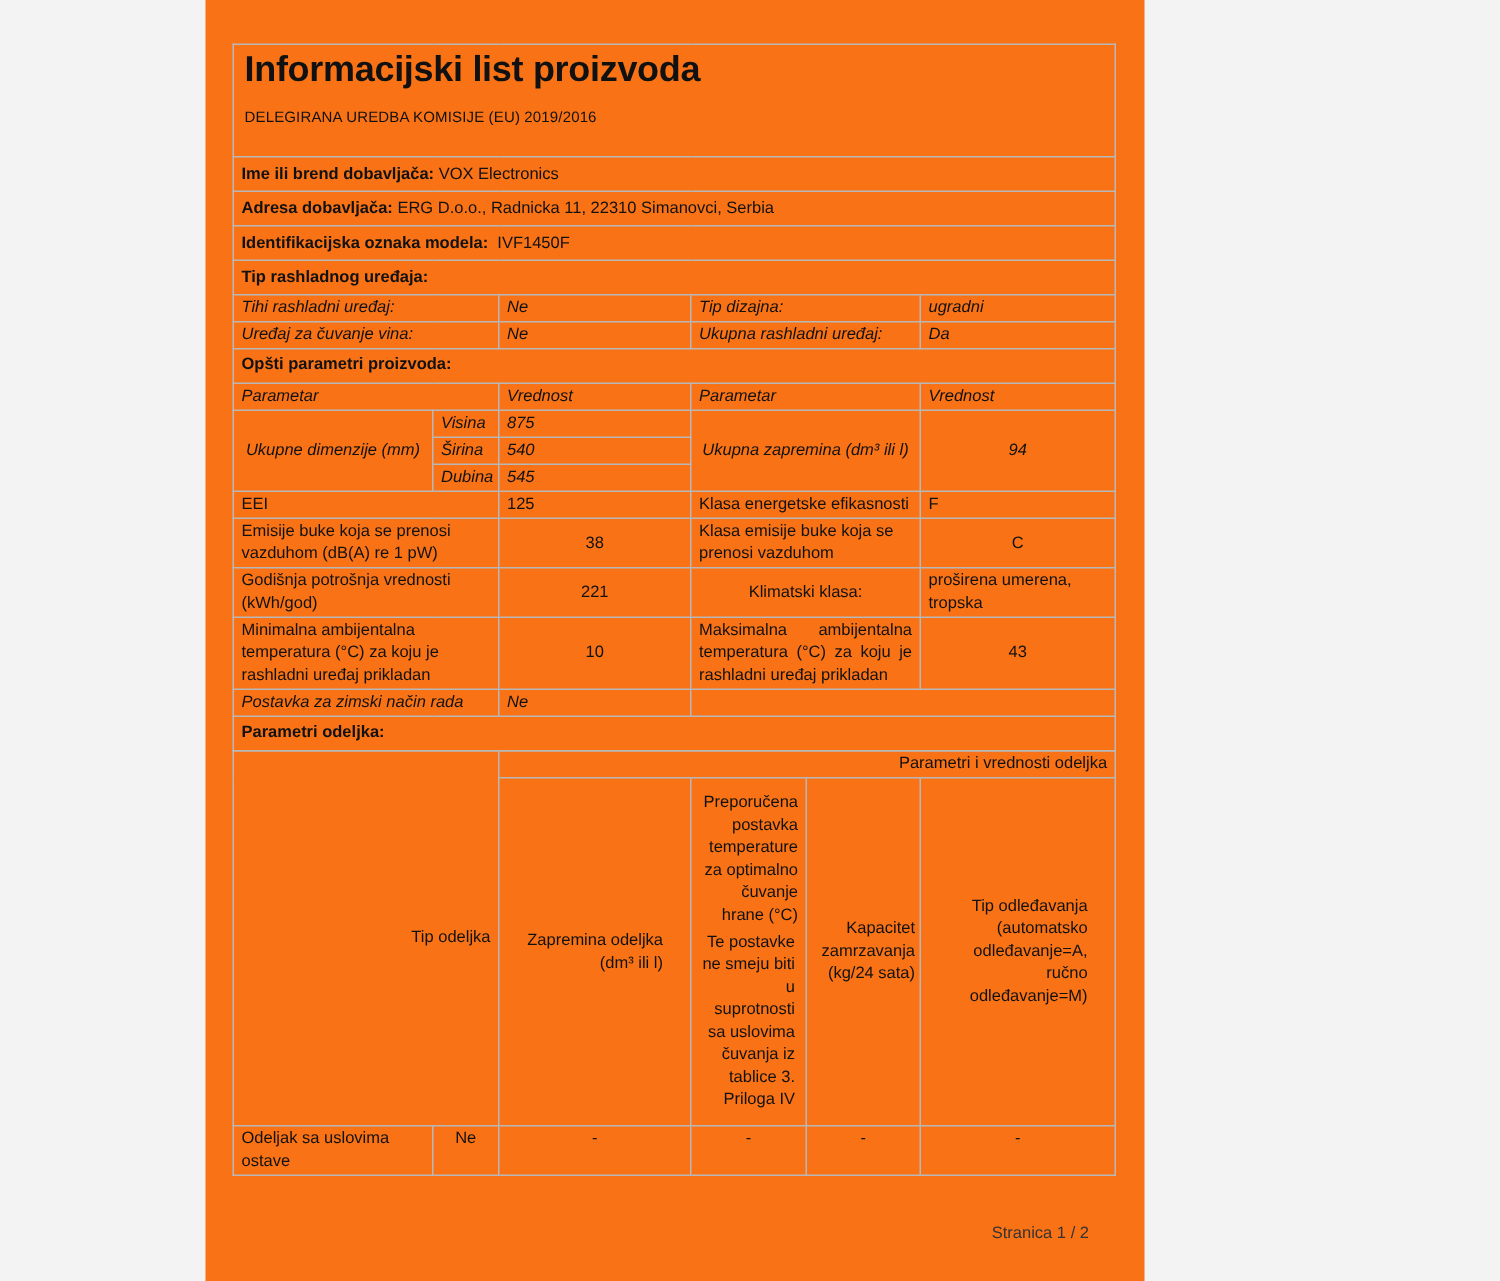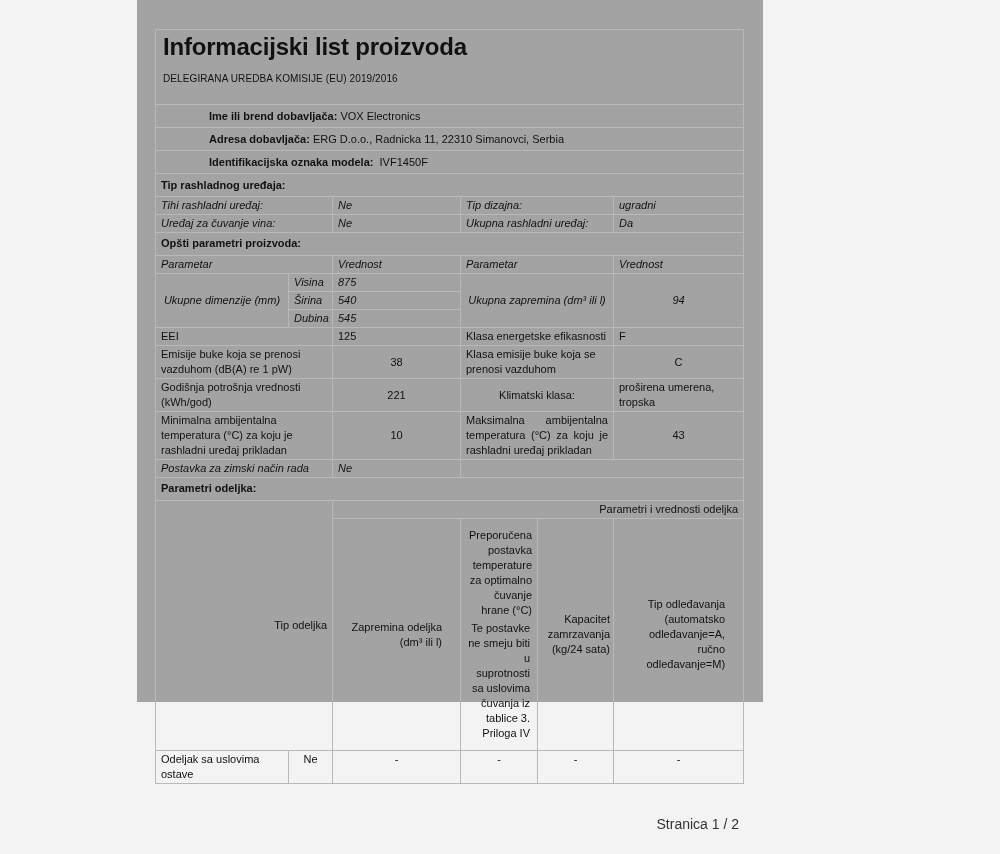--- a/index.html
+++ b/index.html
@@ -1,32 +1,32 @@
 <!DOCTYPE html>
 <html><head>
 <meta charset="utf-8">
 <style>
   * { box-sizing: border-box; margin: 0; padding: 0; }
   html, body { width: 1000px; height: 854px; background: #f3f3f3; overflow: hidden; }
   body { font-family: "Liberation Sans", "DejaVu Sans", sans-serif; color: #111; position: relative; }
-  .page { position: absolute; left: 137px; top: 0; width: 626px; height: 702px; background: #a3a3a3; }
+  .page { position: absolute; left: 137px; top: 0; width: 626px; height: 854px; background: #f97316; }
   .doc { position: absolute; left: 18px; top: 29px; width: 588px; }
   table { border-collapse: collapse; width: 588px; table-layout: fixed; font-size: 11px; line-height: 15px; }
   td { border: 1px solid #b8b8b8; padding: 1px 5px; vertical-align: top; }
   .title-cell { height: 75px; vertical-align: top; padding: 2px 7px; }
   .title { font-size: 24px; font-weight: bold; line-height: 30px; letter-spacing: -0.2px; }
   .subtitle { font-size: 10px; margin-top: 9px; letter-spacing: 0.1px; }
   .full { height: 23px; vertical-align: middle; }
-  .b { font-weight: bold; margin-left: 48px; }
+  .b { font-weight: bold; }
   .small-row td { height: 18px; font-style: italic; }
   .sec { height: 23px; vertical-align: top; padding-top: 3px; font-weight: bold; }
   .mid { vertical-align: middle; text-align: center; }
   .center { text-align: center; }
   .compartment-head td { vertical-align: middle; text-align: right; }
-  .footer { position: absolute; right: 24px; top: 816px; font-size: 14px; color: #333; }
+  .footer { position: absolute; right: 37px; top: 816px; font-size: 11px; color: #333; }
 </style>
 </head>
 <body>
 
 <div class="page">
   <div class="doc">
     <table>
       <colgroup>
         <col style="width:133px">
           <col style="width:44px">

